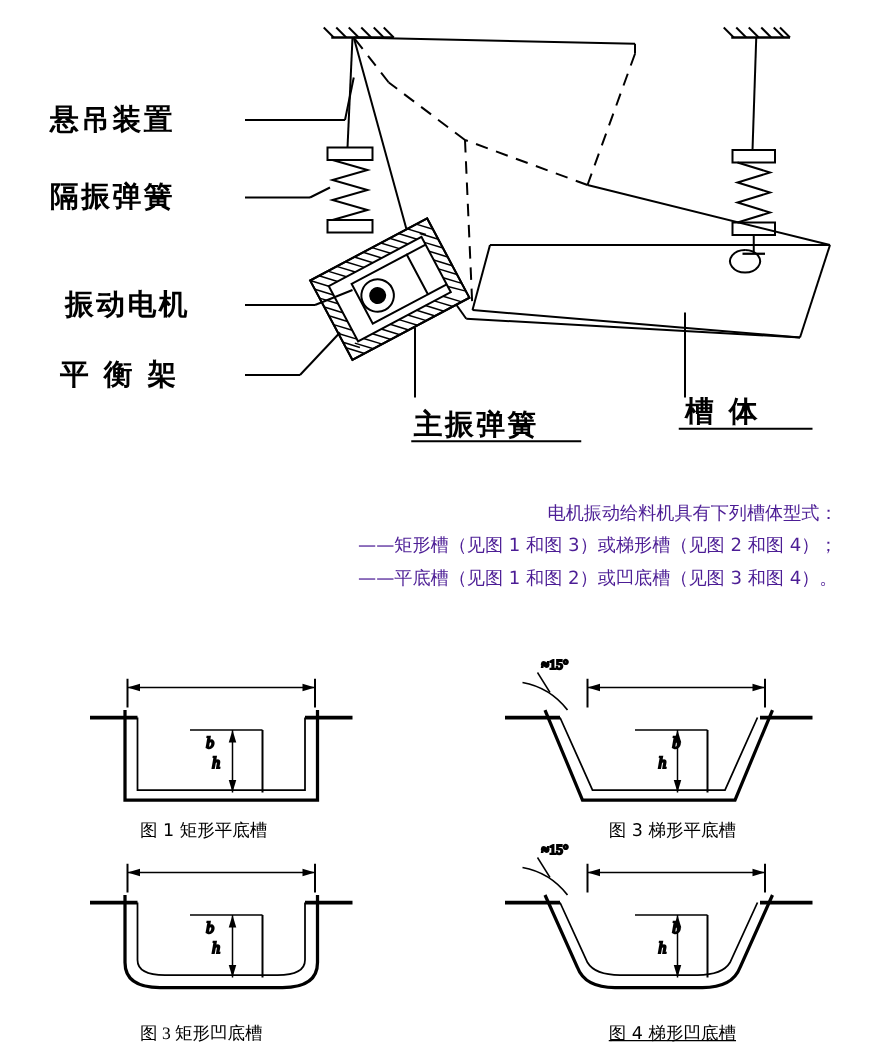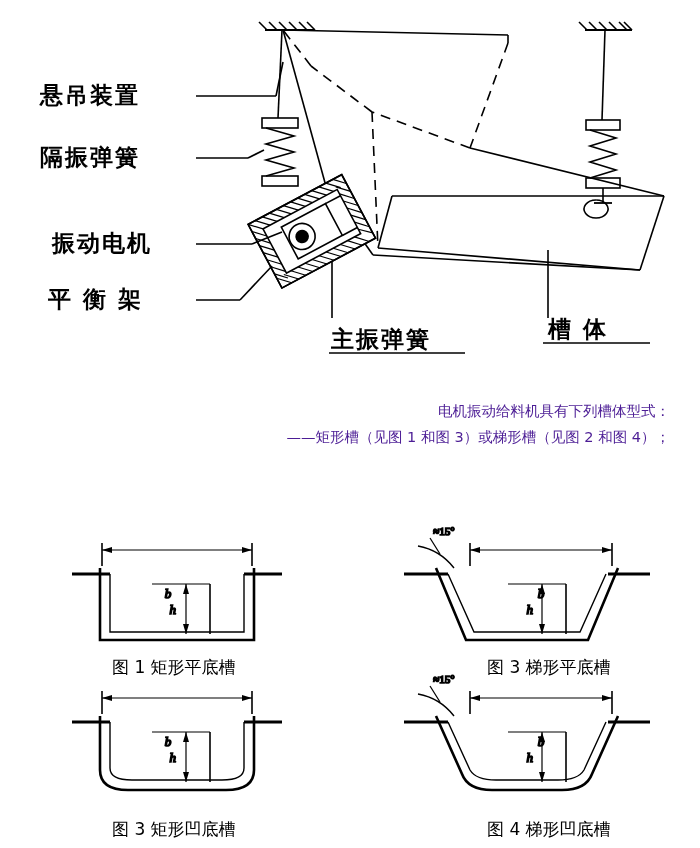--- a/index.html
+++ b/index.html
@@ -49,21 +49,21 @@
   .figs {
     position: absolute;
     left: 0;
     top: 508px;
     width: 700px;
     height: 340px;
   }
   .cap {
     position: absolute;
     font-family: "DejaVu Sans", sans-serif;
-    font-size: 17px;
+    font-size: 14px;
     color: #000;
     white-space: nowrap;
   }
   svg { display: block; }
   .ln { stroke: #000; fill: none; }
 </style>
 </head>
 <body>
 
 <div class="page">
@@ -200,20 +200,21 @@
       <g class="ln" stroke-width="1.6">
         <line x1="329" y1="353" x2="465" y2="353"></line>
         <line x1="543" y1="343" x2="650" y2="343"></line>
       </g>
     </svg>
   </div>
 
   <div class="body-text">
     <div>电机振动给料机具有下列槽体型式：</div>
     <div>——矩形槽（见图 1 和图 3）或梯形槽（见图 2 和图 4）；</div>
+    <div>——平底槽（见图 1 和图 2）或凹底槽（见图 3 和图 4）。</div>
   </div>
 
   <div class="figs">
     <svg width="700" height="340" viewBox="0 0 700 340">
       <g class="ln" stroke-width="1.6">
 
         <g>
 
           <line x1="102" y1="35" x2="102" y2="58"></line>
           <line x1="252" y1="35" x2="252" y2="58"></line>
@@ -308,17 +309,17 @@
           <path d="M542 274 l-3 -10 h6 z" fill="#000" stroke="none"></path>
         </g>
         <text x="541" y="238" font-size="13" font-style="italic" font-family="Liberation Serif, serif" text-anchor="middle">b</text>
         <text x="533" y="254" font-size="13" font-style="italic" font-family="Liberation Serif, serif" text-anchor="end">h</text>
         <text x="444" y="175" font-size="11" font-family="Liberation Serif, serif" text-anchor="middle">≈15°</text>
       </g>
     </svg>
 
     <div class="cap" style="left:112px; top:148px;">图  1  矩形平底槽</div>
     <div class="cap" style="left:487px; top:148px;">图  3   梯形平底槽</div>
-    <div class="cap" style="left:112px; top:310px;">图  3   矩形凹底槽</div>
-    <div class="cap" style="left:487px; top:310px;">图  4   梯形凹底槽</div>
+    <div class="cap" style="left:112px; top:310px;font-family:Liberation Serif, serif;">图  3   矩形凹底槽</div>
+    <div class="cap" style="left:487px; top:310px;text-decoration:underline;">图  4   梯形凹底槽</div>
   </div>
 
 </div>
 
 </body></html>

